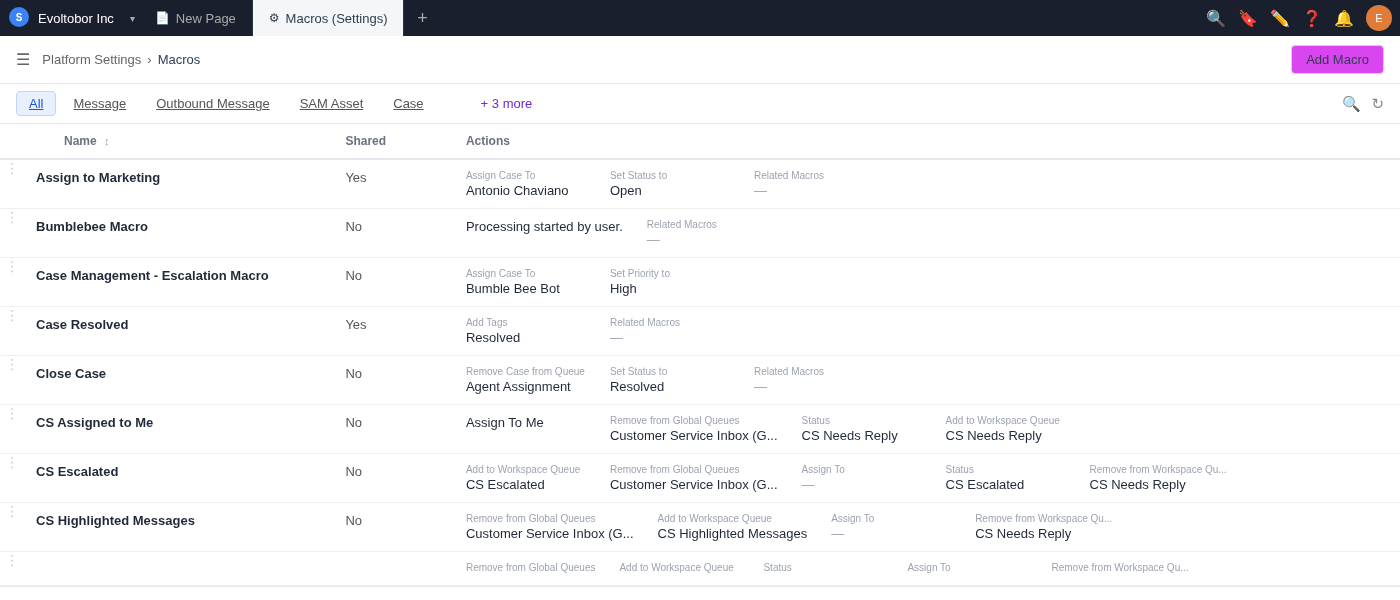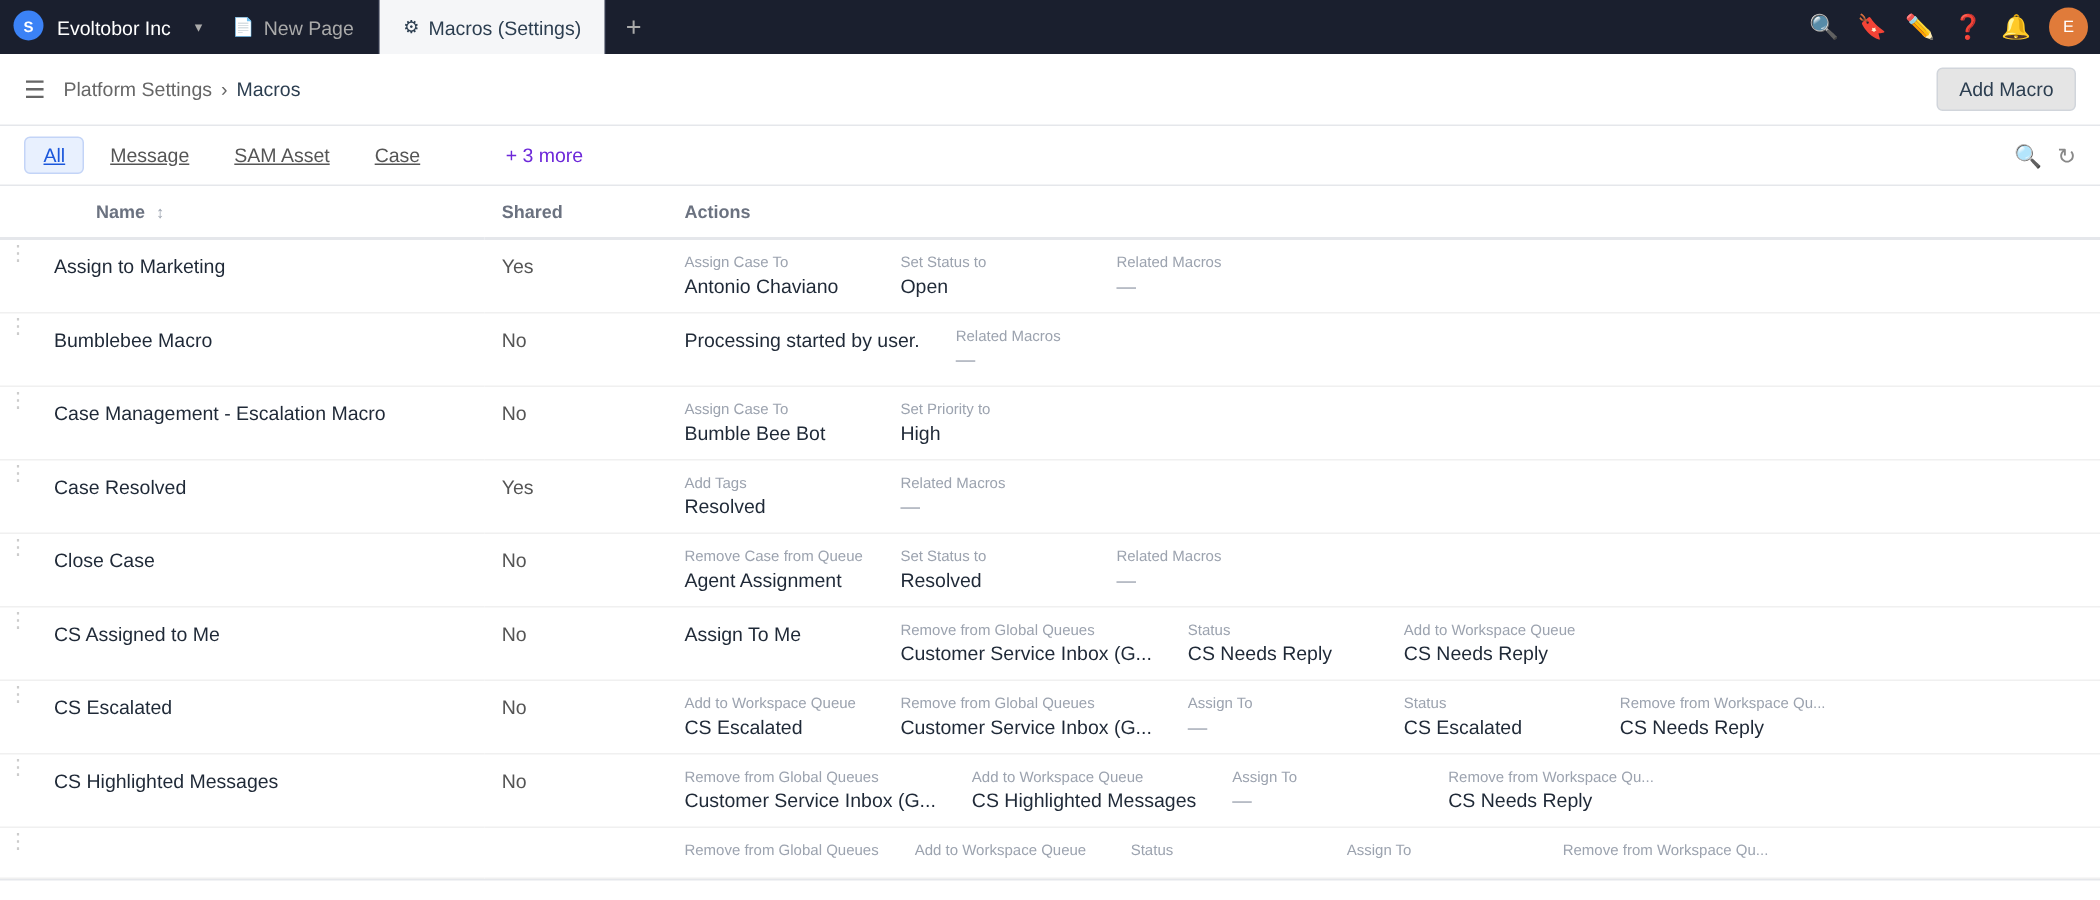--- a/index.html
+++ b/index.html
@@ -28,21 +28,21 @@
 
     
     .sub-header {
       background: #fff; height: 48px; display: flex; align-items: center; padding: 0 16px;
       border-bottom: 1px solid #e5e7eb; gap: 8px;
     }
     .hamburger { cursor: pointer; color: #666; font-size: 16px; margin-right: 4px; }
     .breadcrumb { display: flex; gap: 6px; color: #666; font-size: 13px; }
     .breadcrumb .current { color: #2c3e50; font-weight: 500; }
     .add-macro-btn {
-      margin-left: auto; background: #e5e5e5; border: 1px solid #d1d5db; border-radius: 4px;
+      margin-left: auto; background: #d946ef; border: 1px solid #d1d5db; border-radius: 4px;
       padding: 6px 14px; cursor: pointer; font-size: 13px; color: #2c3e50; font-weight: 500;
     }
 
     
     .filter-bar {
       background: #fff; height: 40px; display: flex; align-items: center; padding: 0 16px;
       border-bottom: 1px solid #e5e7eb; gap: 4px;
     }
     .filter-tab {
       padding: 4px 12px; border-radius: 4px; cursor: pointer; font-size: 13px; color: #555;
@@ -60,21 +60,21 @@
     thead tr { border-bottom: 2px solid #e5e7eb; }
     thead th {
       text-align: left; padding: 10px 12px; font-size: 12px; font-weight: 600;
       color: #6b7280; text-transform: none; white-space: nowrap;
     }
     thead th.name-col { padding-left: 40px; }
     tbody tr { border-bottom: 1px solid #f0f0f0; }
     .row-drag { width: 24px; text-align: center; color: #ccc; cursor: grab; padding: 0 4px; }
     .row-drag-icon { font-size: 14px; }
     td { padding: 10px 12px; vertical-align: top; }
-    td.name-cell { font-weight: 400; color: #1f2937; min-width: 180px; }
+    td.name-cell { font-weight: 700; color: #1f2937; min-width: 180px; }
     td.shared-cell { color: #555; min-width: 100px; }
     td.actions-cell { min-width: 600px; }
 
     .actions-grid { display: flex; gap: 24px; flex-wrap: wrap; }
     .action-item { min-width: 120px; }
     .action-label { font-size: 10px; color: #9ca3af; margin-bottom: 2px; }
     .action-value { font-size: 13px; color: #1f2937; }
     .action-dash { color: #9ca3af; }
 
     
@@ -124,20 +124,21 @@
     <span>Platform Settings</span>
     <span>›</span>
     <span class="current">Macros</span>
   </div>
   <button class="add-macro-btn">Add Macro</button>
 </div>
 
 <div class="filter-bar">
   <div class="filter-tab active">All</div>
   <div class="filter-tab">Message</div>
+  <div class="filter-tab">Outbound Message</div>
   <div class="filter-tab">SAM Asset</div>
   <div class="filter-tab">Case</div>
   <div class="filter-more">+ 3 more</div>
   <div class="filter-icons">
     <span class="filter-icon">🔍</span>
     <span class="filter-icon">↻</span>
   </div>
 </div>
 
 <div class="table-wrapper">

